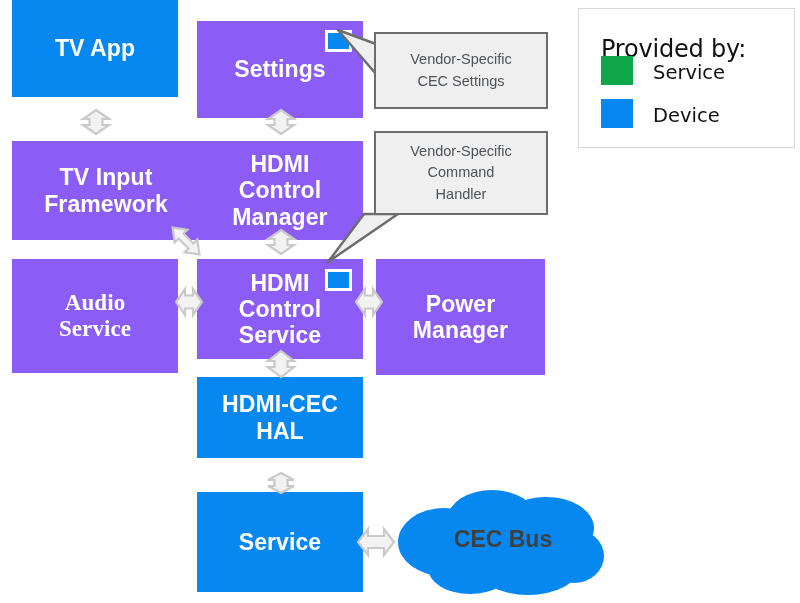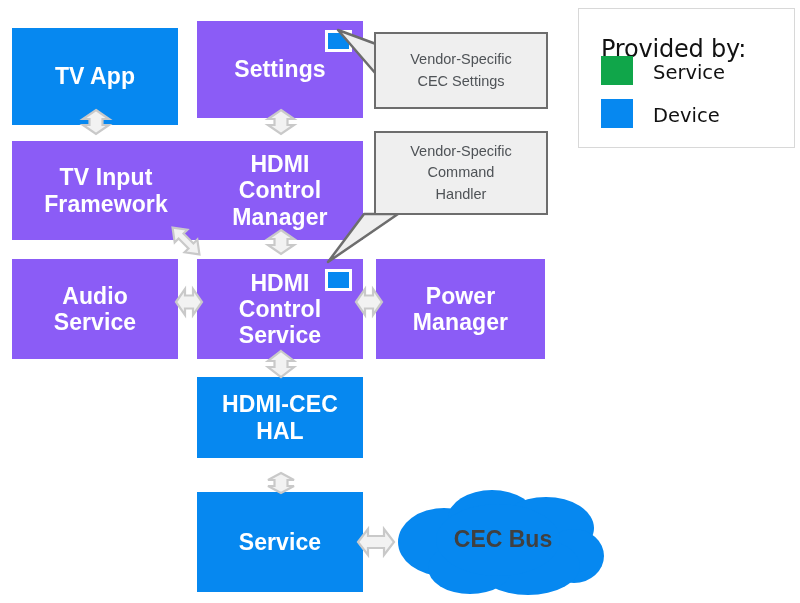--- a/index.html
+++ b/index.html
@@ -85,53 +85,53 @@
   }
 
   svg.arrow { position: absolute; overflow: visible; }
   .arr-fill { fill: #f2f2f2; stroke: #c9c9c9; stroke-width: 2.2; }
 </style>
 </head>
 <body>
 
 <div id="canvas">
 
-  <div class="box blue" style="left:12px; top:28px; width:166px; height:97px;">
+  <div class="box blue" style="left:12px; top:0; width:166px; height:97px;">
     <span class="label">TV App</span>
   </div>
 
   <div class="box green" style="left:197px; top:13px; width:166px; height:97px;">
     <span class="label">Settings</span>
     <span class="marker" style="left:128px; top:9px; width:27px; height:22px;"></span>
   </div>
 
   <div class="box green" style="left:12px; top:133px; width:188px; height:99px;">
     <span class="label" style="white-space:pre-line;">TV Input
 Framework</span>
   </div>
 
   <div class="box green" style="left:197px; top:133px; width:166px; height:99px;">
     <span class="label" style="white-space:pre-line;">HDMI
 Control
 Manager</span>
   </div>
 
-  <div class="box green" style="left:12px; top:251px; width:166px; height:100px;">
+  <div class="box green" style="left:12px; top:251px; width:166px; height:114px;font-family:Liberation Serif, serif;">
     <span class="label" style="white-space:pre-line;">Audio
 Service</span>
   </div>
 
   <div class="box green" style="left:197px; top:251px; width:166px; height:100px;">
     <span class="label" style="white-space:pre-line;">HDMI
 Control
 Service</span>
     <span class="marker" style="left:128px; top:10px; width:27px; height:22px;"></span>
   </div>
 
-  <div class="box green" style="left:376px; top:251px; width:169px; height:100px;">
+  <div class="box green" style="left:376px; top:251px; width:169px; height:116px;">
     <span class="label" style="white-space:pre-line;">Power
 Manager</span>
   </div>
 
   <div class="box blue" style="left:197px; top:377px; width:166px; height:81px;">
     <span class="label" style="white-space:pre-line;">HDMI-CEC
 HAL</span>
   </div>
 
   <div class="box blue" style="left:197px; top:492px; width:166px; height:100px;">

